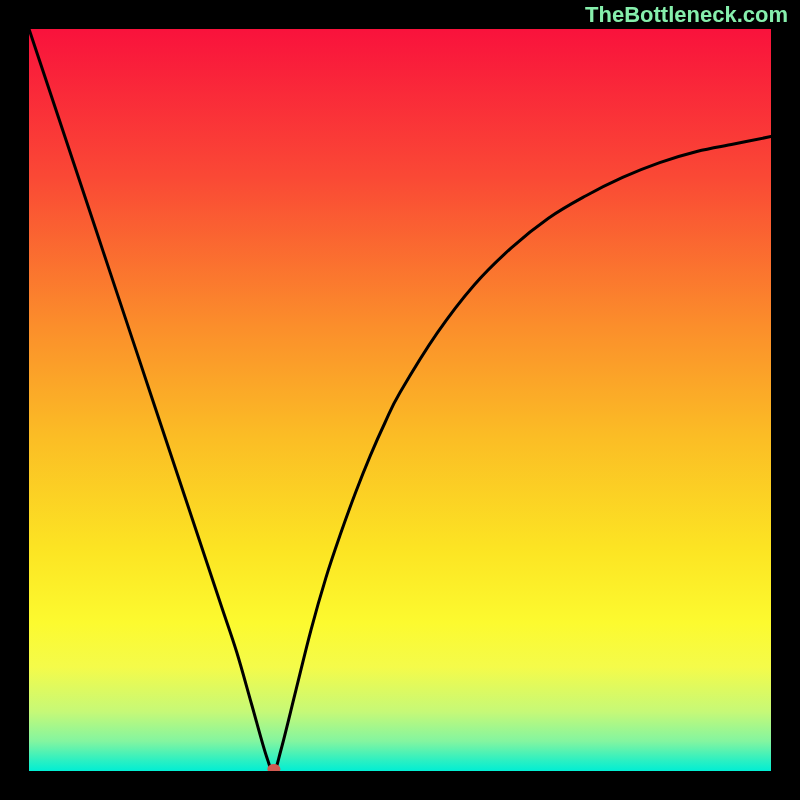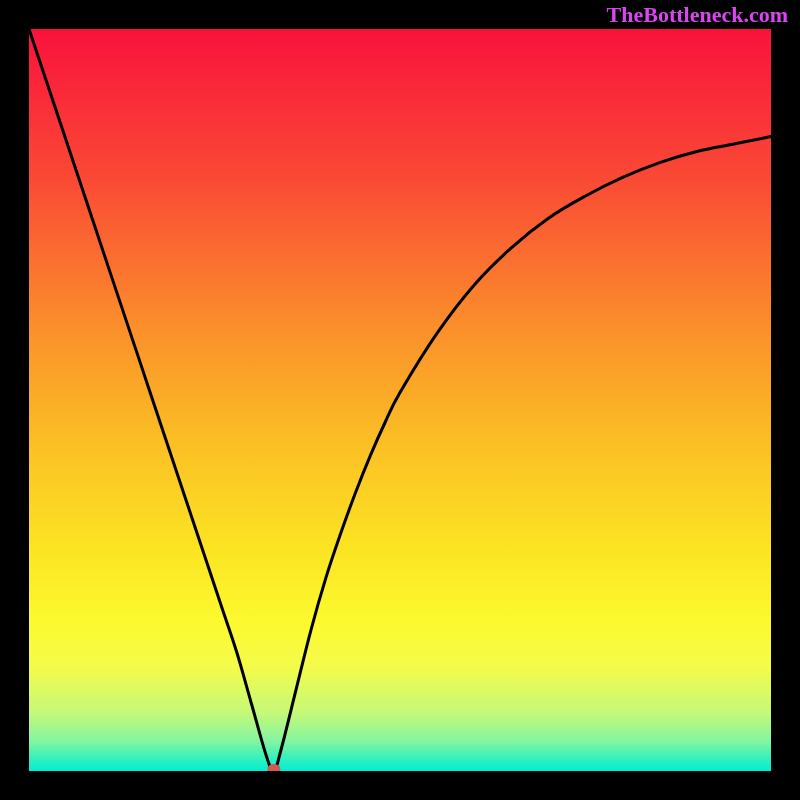--- a/index.html
+++ b/index.html
@@ -22,24 +22,24 @@
     position: absolute;
     left: 29px;
     top: 29px;
     width: 742px;
     height: 742px;
   }
   .attribution {
     position: absolute;
     top: 2px;
     right: 12px;
-    font-family: Liberation Serif, serif;
+    font-family: Liberation Sans, sans-serif;
     font-size: 22px;
     font-weight: 600;
-    color: #d946ef;
+    color: #86efac;
     letter-spacing: 0px;
   }
 </style>
 </head>
 <body>
 
 <div class="frame">
   <svg class="plot" viewBox="0 0 742 742" preserveAspectRatio="none">
     <defs>
       <linearGradient id="bg-grad" x1="0" y1="0" x2="0" y2="1">

